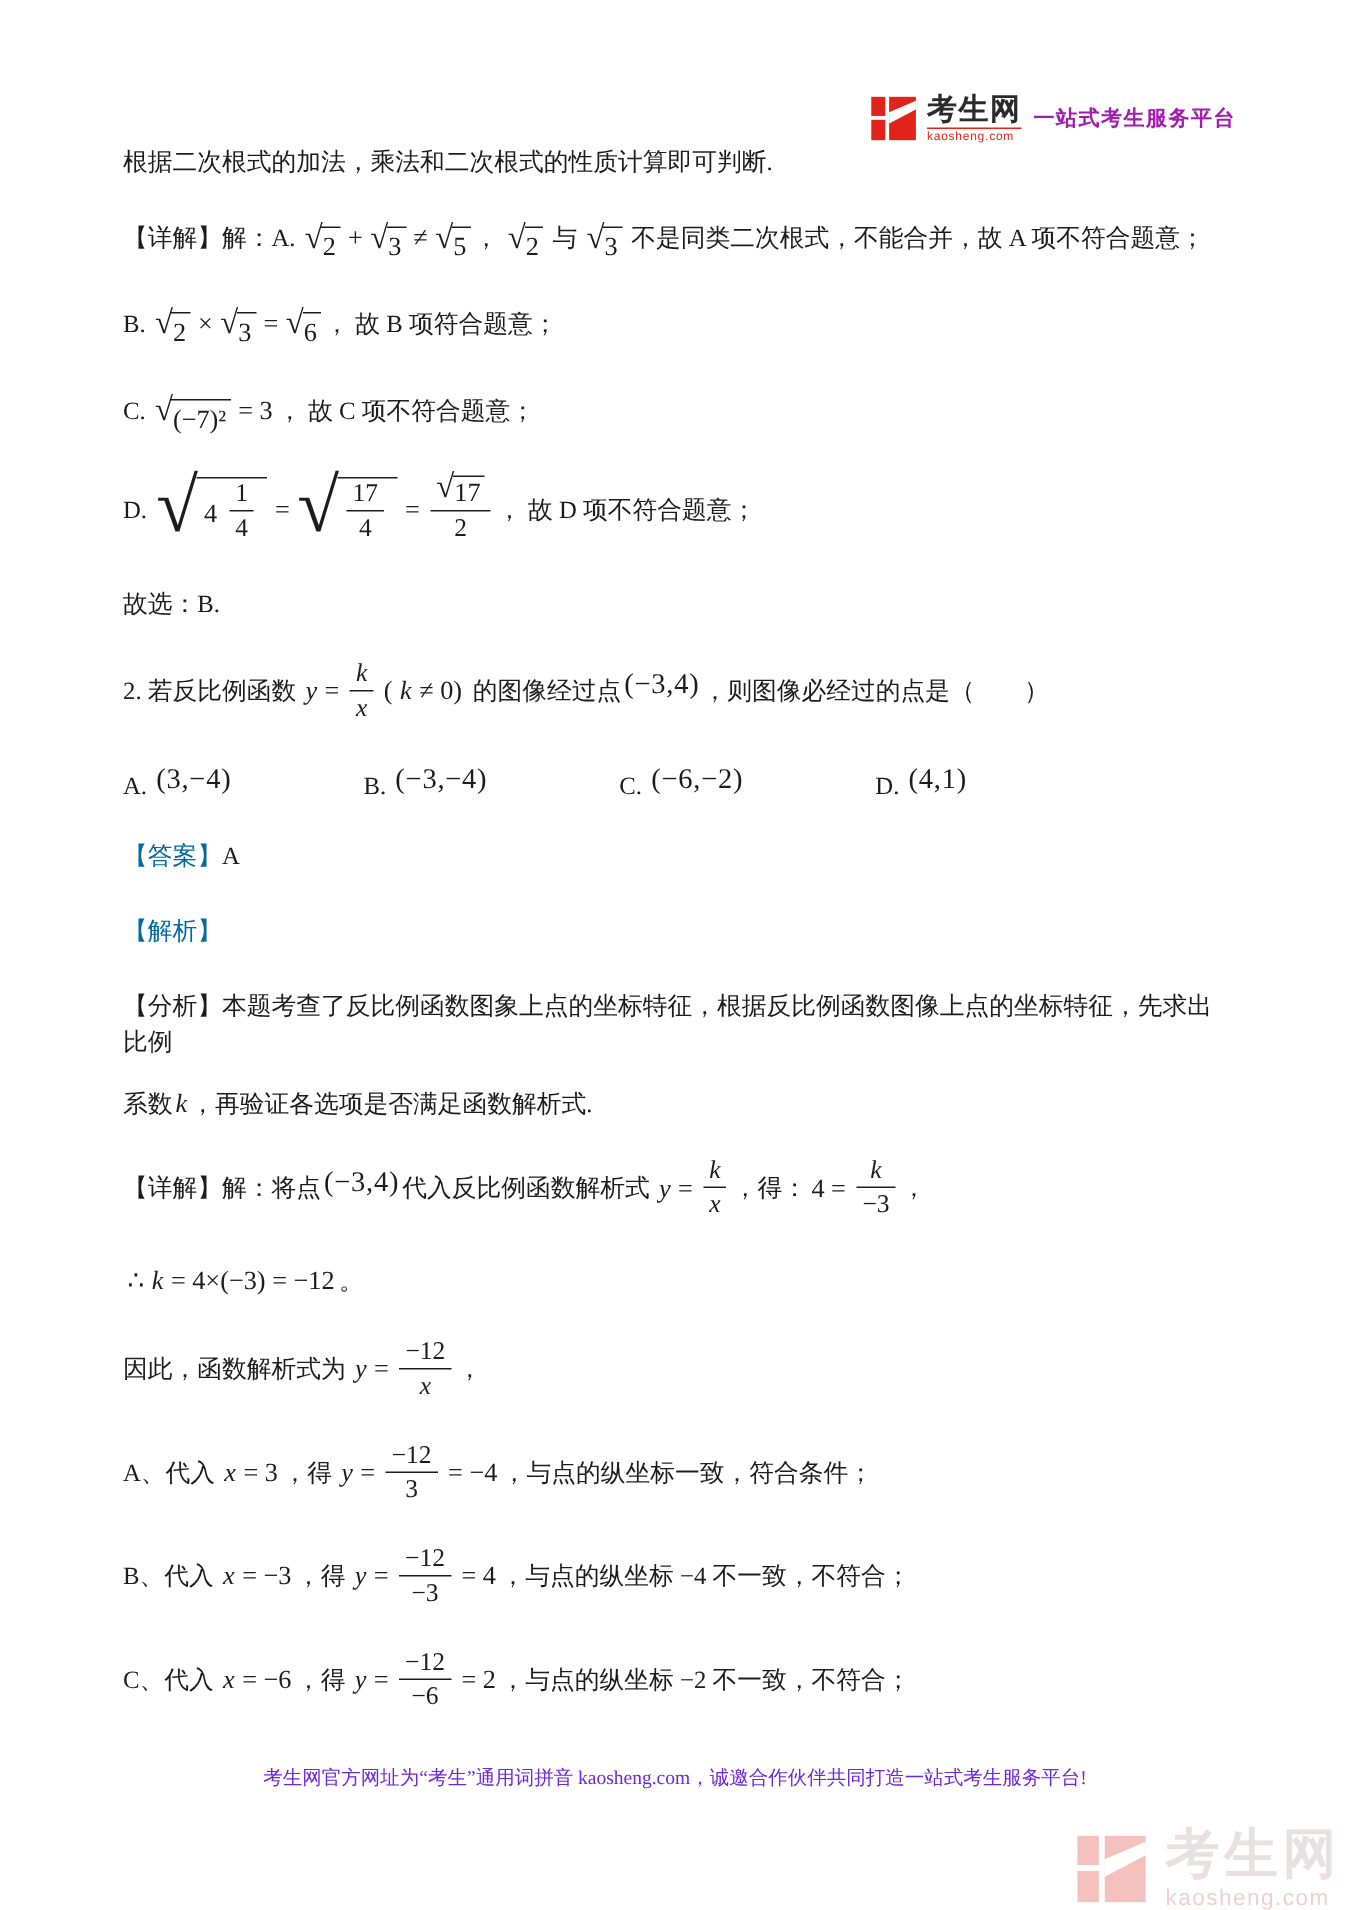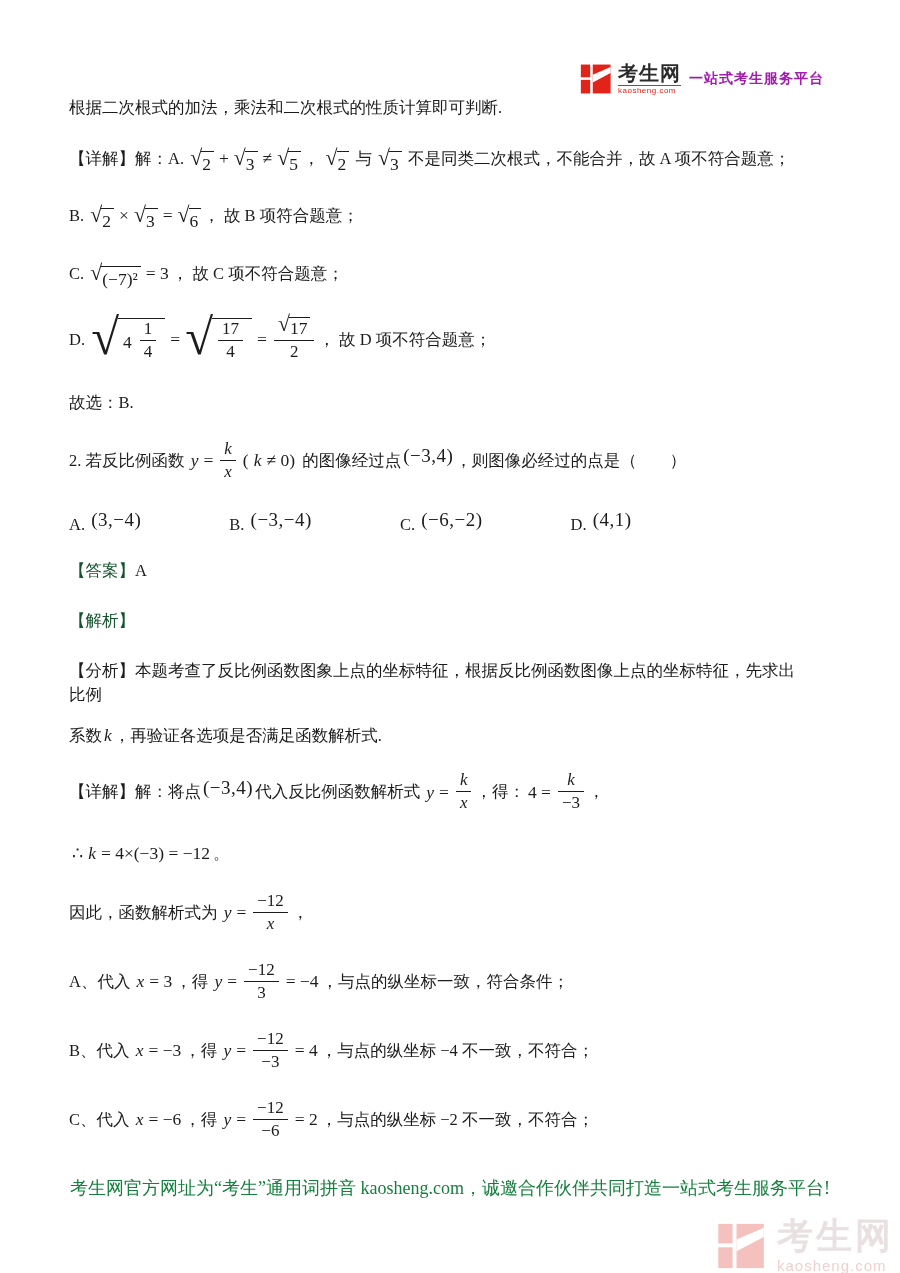--- a/index.html
+++ b/index.html
@@ -10,47 +10,47 @@
   }
   
   .header{position:absolute;top:62px;right:76px;display:flex;align-items:center;}
   .logo{display:flex;align-items:center;}
   .logo-icon{width:34px;height:34px;display:block;}
   .logo-text{display:flex;flex-direction:column;margin-left:4px;line-height:1;}
   .logo-name{font-family:"Liberation Sans","DejaVu Sans",sans-serif;font-weight:bold;font-size:20px;color:#2b2b2b;letter-spacing:1px;}
   .logo-domain{font-family:"Liberation Sans",sans-serif;font-size:8px;color:#e2231a;border-top:1.5px solid #e2231a;margin-top:2px;padding-top:1px;letter-spacing:.5px;}
   .tagline{font-family:Liberation Serif, serif;font-weight:bold;font-size:14px;color:#a21caf;margin-left:8px;letter-spacing:1px;}
   
-  #content{position:absolute;left:69px;top:96px;width:740px;font-size:16.5px;line-height:1.45;}
+  #content{position:absolute;left:82px;top:96px;width:740px;font-size:16.5px;line-height:1.45;}
   .line{margin-bottom:26px;}
   .line.tight{margin-bottom:15px;}
   .line.tight2{margin-bottom:24px;margin-top:16px;}
   .line.opts{margin-bottom:22px;margin-top:4px;}
   .t{color:#1c1c1c;}
-  .lbl{color:#14532d;text-align:right;}
+  .lbl{color:#0369a1;text-align:right;}
   .m{font-family:"Liberation Serif",serif;font-size:17.5px;padding:0 3px;}
   .M{font-family:"Liberation Serif",serif;font-size:19px;padding:0 2px;position:relative;top:-4px;letter-spacing:.5px;text-align:center;}
   .v{font-family:"Liberation Serif",serif;font-style:italic;font-size:17.5px;padding:0 2px;}
   .sp{display:inline-block;width:86px;}
   
   .sqrt{display:inline-flex;align-items:flex-start;vertical-align:-4px;margin:0 2px;font-family:"Liberation Serif",serif;font-size:17.5px;}
   .sqrt .rad{font-size:1.25em;line-height:1;transform:translateY(-3px);}
   .sqrt .bar{border-top:1.5px solid #1c1c1c;padding:0 3px 0 1px;margin-left:-1px;}
   .sqrt.tall{vertical-align:middle;}
   .sqrt.tall .rad{font-size:2.9em;line-height:.92;font-weight:100;transform:translateY(-4px);}
   .sqrt.tall .bar{padding:2px 5px 0 2px;display:inline-flex;align-items:center;}
   .mix{display:inline-flex;align-items:center;gap:1px;}
   
   .frac{display:inline-flex;flex-direction:column;text-align:center;vertical-align:middle;line-height:1.18;margin:0 4px;position:relative;top:-2px;font-family:"Liberation Serif",serif;font-size:17px;}
   .frac .num{padding:0 4px 1px 4px;}
   .frac .den{border-top:1.5px solid #1c1c1c;padding:1px 4px 0 4px;}
   .frac .it{font-style:italic;}
   .frac .sqrt{vertical-align:0;margin:0;}
   
-  .footer{position:absolute;top:1176px;left:0;width:100%;text-align:center;font-size:18px;color:#15803d;}
+  .footer{position:absolute;top:1176px;left:0;width:100%;text-align:center;font-size:13px;color:#6d28d9;}
   
   .watermark{position:absolute;right:6px;bottom:0px;display:flex;align-items:center;opacity:.85;}
   .wm-icon{width:52px;height:52px;display:block;}
   .wm-text{display:flex;flex-direction:column;margin-left:8px;line-height:1;}
   .wm-name{font-family:"Liberation Sans",sans-serif;font-weight:bold;font-size:36px;color:#e6dcdc;letter-spacing:3px;}
   .wm-domain{font-family:"Liberation Sans",sans-serif;font-size:15px;color:#ecc9c6;margin-top:4px;letter-spacing:1px;}
 </style>
 </head>
 <body>
 

